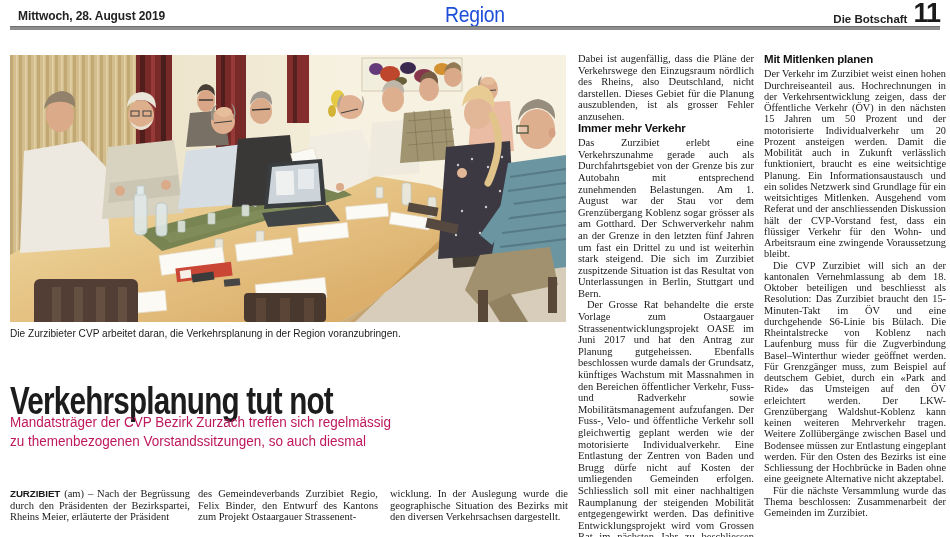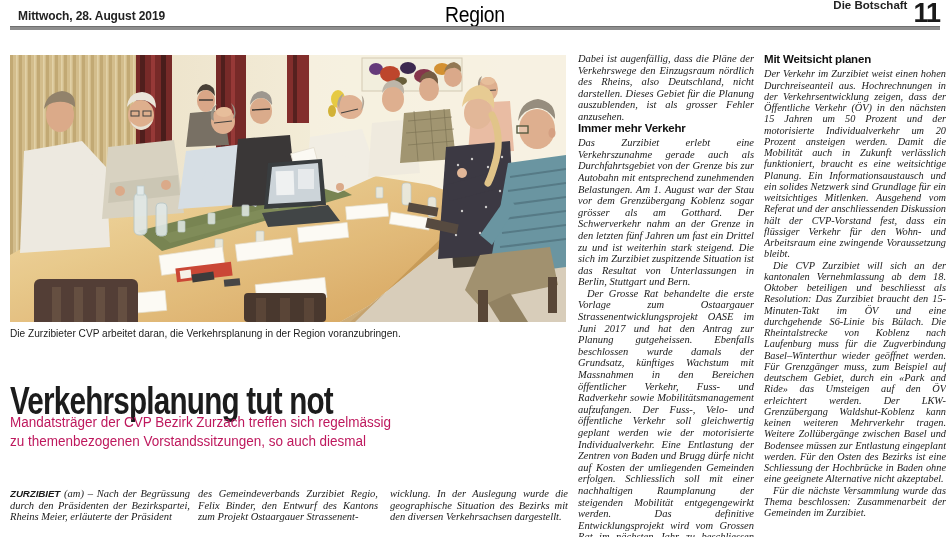--- a/index.html
+++ b/index.html
@@ -2,23 +2,23 @@
 <html lang="de"><head>
 <meta charset="utf-8">
 <style>
   html,body{margin:0;padding:0;background:#ffffff;}
   .page{position:relative;width:950px;height:537px;background:#ffffff;overflow:hidden;
         font-family:"Liberation Sans",sans-serif;color:#1e1e1e;}
 
   
   .hdr-date{position:absolute;left:18px;top:9px;font-size:12px;font-weight:600;letter-spacing:-.1px;color:#222;}
   .hdr-section{position:absolute;left:0;right:0;top:2px;text-align:center;font-size:22px;font-weight:500;
-               letter-spacing:-.3px;color:#000000;}
+               letter-spacing:-.3px;color:#1d4ed8;}
   .hdr-section .cond{display:inline-block;transform:scaleX(.88);transform-origin:50% 50%;}
-  .hdr-right{position:absolute;right:10px;top:0;display:flex;align-items:flex-start;gap:6px;}
+  .hdr-right{position:absolute;right:10px;top:0;display:flex;align-items:flex-end;gap:6px;}
   .hdr-paper{font-size:11.5px;font-weight:600;color:#222;position:relative;top:-1px;}
   .hdr-pageno{font-size:27px;font-weight:700;letter-spacing:-1px;color:#1a1a1a;line-height:26px;}
   .hdr-rule{position:absolute;left:10px;top:26px;width:930px;height:2.5px;background:#8e8e8e;border-top:.5px solid #6f6f6f;}
 
   
   .photo{position:absolute;left:10px;top:55px;width:556px;height:267px;overflow:hidden;background:#efe8d4;}
   .photo svg{display:block;}
 
   .caption{position:absolute;left:10px;top:327px;width:556px;font-size:11px;font-weight:400;color:#1b1b1b;}
   .caption .cond{display:inline-block;transform:scaleX(.92);transform-origin:0 50%;white-space:nowrap;}
@@ -33,21 +33,21 @@
   .serifcol{font-family:"Liberation Serif",serif;color:#1a1a1a;text-align:justify;
             -webkit-hyphens:auto;hyphens:auto;overflow:hidden;}
   .intro-col{position:absolute;top:488px;height:45px;font-size:10.5px;line-height:11.6px;}
   .ic1{left:10px;width:180px;}
   .ic2{left:198px;width:180px;}
   .ic3{left:390px;width:178px;}
   .dateline{font-family:"Liberation Sans",sans-serif;font-weight:700;font-size:9.8px;letter-spacing:-.1px;}
 
   .col-mid{position:absolute;left:578px;top:53px;width:176px;height:484px;font-size:10.5px;line-height:11.6px;}
   .col-right{position:absolute;left:764px;top:53px;width:182px;height:484px;font-size:10.3px;line-height:11.25px;}
-  .serifcol p{margin:0;font-style:italic;}
+  .serifcol p{margin:0;}
   .serifcol p.indent{text-indent:9px;}
   .subhead{font-family:"Liberation Sans",sans-serif;font-weight:700;font-size:11.5px;letter-spacing:-.2px;
            color:#111;margin:0 0 3px 0;text-align:left;}
   .col-mid .subhead{margin-top:0;}
   .col-right .subhead{margin-top:1px;}
 </style>
 </head>
 <body>
 
 <div class="page">
@@ -306,19 +306,19 @@
   </div>
 
   <div class="serifcol col-mid">
     <p>Dabei ist augenfällig, dass die Pläne der Verkehrswege den Einzugsraum nördlich des Rheins, also Deutschland, nicht darstellen. Dieses Gebiet für die Planung auszublenden, ist als grosser Fehler anzusehen.</p>
     <h3 class="subhead">Immer mehr Verkehr</h3>
     <p>Das Zurzibiet erlebt eine Verkehrszunahme gerade auch als Durchfahrtsgebiet von der Grenze bis zur Autobahn mit entsprechend zunehmenden Belastungen. Am 1. August war der Stau vor dem Grenzübergang Koblenz sogar grösser als am Gotthard. Der Schwerverkehr nahm an der Grenze in den letzten fünf Jahren um fast ein Drittel zu und ist weiterhin stark steigend. Die sich im Zurzibiet zuspitzende Situation ist das Resultat von Unterlassungen in Berlin, Stuttgart und Bern.</p>
     <p class="indent">Der Grosse Rat behandelte die erste Vorlage zum Ostaargauer Strassenentwicklungsprojekt OASE im Juni 2017 und hat den Antrag zur Planung gutgeheissen. Ebenfalls beschlossen wurde damals der Grundsatz, künftiges Wachstum mit Massnahmen in den Bereichen öffentlicher Verkehr, Fuss- und Radverkehr sowie Mobilitätsmanagement aufzufangen. Der Fuss-, Velo- und öffentliche Verkehr soll gleichwertig geplant werden wie der motorisierte Individualverkehr. Eine Entlastung der Zentren von Baden und Brugg dürfe nicht auf Kosten der umliegenden Gemeinden erfolgen. Schliesslich soll mit einer nachhaltigen Raumplanung der steigenden Mobilität entgegengewirkt werden. Das definitive Entwicklungsprojekt wird vom Grossen Rat im nächsten Jahr zu beschliessen sein.</p>
   </div>
 
   <div class="serifcol col-right">
-    <h3 class="subhead">Mit Weitsicht planen</h3>
+    <h3 class="subhead">Mit Mitlenken planen</h3>
     <p>Der Verkehr im Zurzibiet weist einen hohen Durchreiseanteil aus. Hochrechnungen in der Verkehrsentwicklung zeigen, dass der Öffentliche Verkehr (ÖV) in den nächsten 15 Jahren um 50 Prozent und der motorisierte Individualverkehr um 20 Prozent ansteigen werden. Damit die Mobilität auch in Zukunft verlässlich funktioniert, braucht es eine weitsichtige Planung. Ein Informationsaustausch und ein solides Netzwerk sind Grundlage für ein weitsichtiges Mitlenken. Ausgehend vom Referat und der anschliessenden Diskussion hält der CVP-Vorstand fest, dass ein flüssiger Verkehr für den Wohn- und Arbeitsraum eine zwingende Voraussetzung bleibt.</p>
     <p class="indent">Die CVP Zurzibiet will sich an der kantonalen Vernehmlassung ab dem 18. Oktober beteiligen und beschliesst als Resolution: Das Zurzibiet braucht den 15-Minuten-Takt im ÖV und eine durchgehende S6-Linie bis Bülach. Die Rheintalstrecke von Koblenz nach Laufenburg muss für die Zugverbindung Basel–Winterthur wieder geöffnet werden. Für Grenzgänger muss, zum Beispiel auf deutschem Gebiet, durch ein «Park and Ride» das Umsteigen auf den ÖV erleichtert werden. Der LKW-Grenzübergang Waldshut-Koblenz kann keinen weiteren Mehrverkehr tragen. Weitere Zollübergänge zwischen Basel und Bodensee müssen zur Entlastung eingeplant werden. Für den Osten des Bezirks ist eine Schliessung der Hochbrücke in Baden ohne eine geeignete Alternative nicht akzeptabel.</p>
     <p class="indent">Für die nächste Versammlung wurde das Thema beschlossen: Zusammenarbeit der Gemeinden im Zurzibiet.</p>
   </div>
 
 </div>
 
 </body></html>

